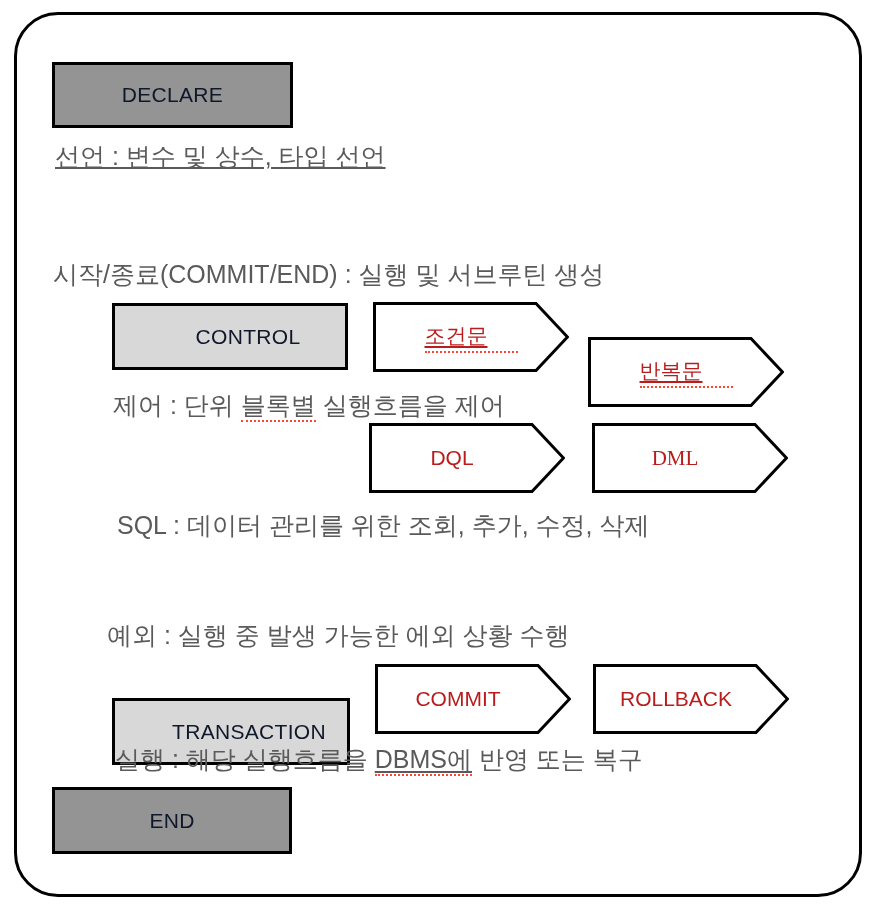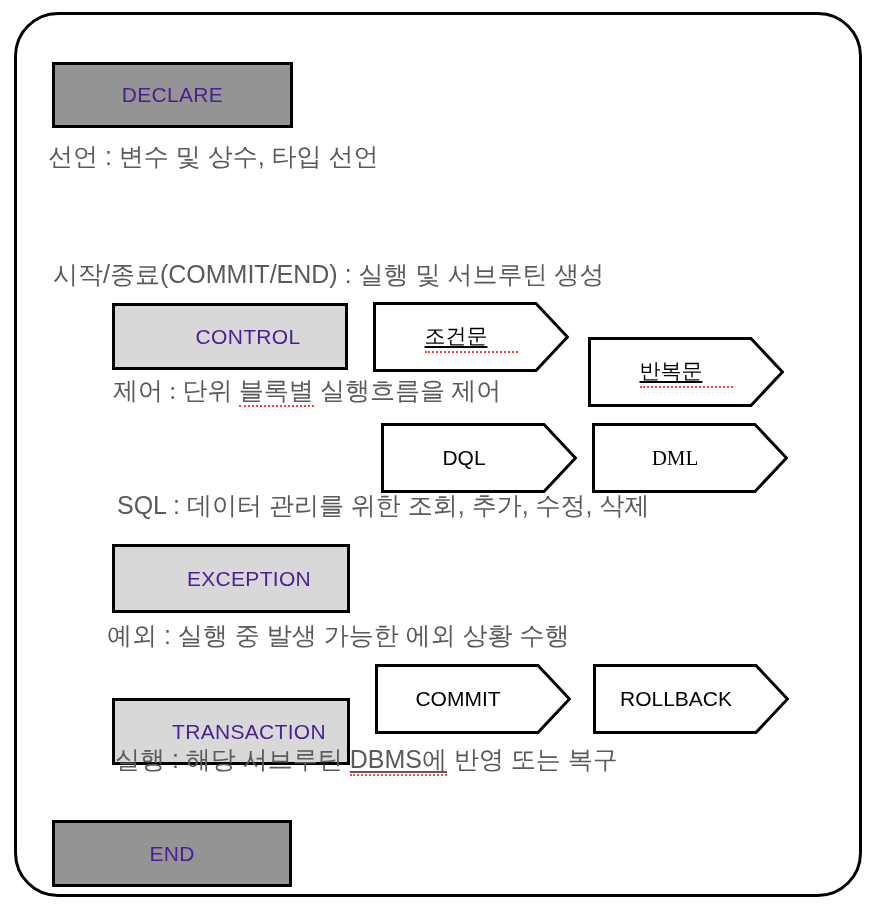--- a/index.html
+++ b/index.html
@@ -7,35 +7,35 @@
     position:relative;width:884px;height:918px;background:#ffffff;overflow:hidden;
     font-family:"Liberation Sans","DejaVu Sans",sans-serif;
   }
   .frame{
     position:absolute;left:14px;top:12px;width:848px;height:885px;
     border:3px solid #000;border-radius:44px;box-sizing:border-box;
   }
   .box{
     position:absolute;box-sizing:border-box;border:3px solid #000;
     display:flex;align-items:center;justify-content:center;
-    font-size:21px;color:#4c1d95;letter-spacing:.3px;white-space:nowrap;
+    font-size:21px;color:#0f172a;letter-spacing:.3px;white-space:nowrap;
   }
   .box.dark{background:var(--dark-box,#949494);}
   .box.light{background:var(--light-box,#d8d8d8);padding-left:36px;}
   .caption{
     position:absolute;font-size:25px;color:var(--caption-text,#5a5a5a);
     white-space:nowrap;line-height:30px;
   }
   .arrow{
     position:absolute;width:196px;height:70px;
     display:flex;align-items:center;justify-content:center;
   }
   .arrow svg{position:absolute;left:0;top:0;}
   .arrow .lbl{
-    position:relative;font-size:21px;color:#000000;padding-right:30px;white-space:nowrap;
+    position:relative;font-size:21px;color:#b91c1c;padding-right:30px;white-space:nowrap;
   }
   .sq{
     border-bottom:2px dotted var(--squiggle,#ff4338);
     padding-bottom:1px;
   }
   .ul{
     text-decoration:underline;
     text-decoration-thickness:2px;
     text-underline-offset:3px;
   }
@@ -43,78 +43,75 @@
 </head>
 <body>
 
 <div class="canvas">
 
   <div class="frame"></div>
 
   <div class="box dark" style="left:52px;top:62px;width:241px;height:66px;">
     <span>DECLARE</span>
   </div>
-  <div class="caption" style="left:48px;top:141px;">선언 : 변수 및 상수, 타입 선언</div>
+  <div class="caption" style="left:55px;top:141px;text-decoration:underline;">선언 : 변수 및 상수, 타입 선언</div>
 
   <div class="caption" style="left:53px;top:259px;">시작/종료(COMMIT/END) : 실행 및 서브루틴 생성</div>
 
   <div class="box light" style="left:112px;top:303px;width:236px;height:67px;">
     <span>CONTROL</span>
   </div>
   <div class="arrow" style="left:373px;top:302px;">
     <svg width="196" height="70" viewBox="0 0 196 70">
       <polygon points="1.5,1.5 163,1.5 194.5,35 163,68.5 1.5,68.5" fill="#ffffff" stroke="#000000" stroke-width="3"></polygon>
     </svg>
     <span class="lbl ul sq">조건문</span>
   </div>
   <div class="arrow" style="left:588px;top:302px;margin-top:35px;">
     <svg width="196" height="70" viewBox="0 0 196 70">
       <polygon points="1.5,1.5 163,1.5 194.5,35 163,68.5 1.5,68.5" fill="#ffffff" stroke="#000000" stroke-width="3"></polygon>
     </svg>
     <span class="lbl ul sq">반복문</span>
   </div>
-  <div class="caption" style="left:113px;top:376px;font-family:Liberation Serif, serif;">
+  <div class="caption" style="left:113px;top:390px;">
     <span>제어 : 단위 </span><span class="sq">블록별</span><span> 실행흐름을 제어</span>
   </div>
 
-  <div class="arrow" style="left:381px;top:423px;">
+  <div class="arrow" style="left:369px;top:423px;">
     <svg width="196" height="70" viewBox="0 0 196 70">
       <polygon points="1.5,1.5 163,1.5 194.5,35 163,68.5 1.5,68.5" fill="#ffffff" stroke="#000000" stroke-width="3"></polygon>
     </svg>
     <span class="lbl">DQL</span>
   </div>
   <div class="arrow" style="left:592px;top:423px;font-family:Liberation Serif, serif;">
     <svg width="196" height="70" viewBox="0 0 196 70">
       <polygon points="1.5,1.5 163,1.5 194.5,35 163,68.5 1.5,68.5" fill="#ffffff" stroke="#000000" stroke-width="3"></polygon>
     </svg>
     <span class="lbl">DML</span>
   </div>
-  <div class="caption" style="left:117px;top:490px;">SQL : 데이터 관리를 위한 조회, 추가, 수정, 삭제</div>
+  <div class="caption" style="left:117px;top:510px;">SQL : 데이터 관리를 위한 조회, 추가, 수정, 삭제</div>
 
-  <div class="box light" style="left:112px;top:544px;width:238px;height:69px;">
-    <span>EXCEPTION</span>
-  </div>
   <div class="caption" style="left:107px;top:620px;text-align:right;">예외 : 실행 중 발생 가능한 에외 상황 수행</div>
 
   <div class="box light" style="left:112px;top:666px;width:238px;height:67px;margin-top:32px;">
     <span>TRANSACTION</span>
   </div>
   <div class="arrow" style="left:375px;top:664px;">
     <svg width="196" height="70" viewBox="0 0 196 70">
       <polygon points="1.5,1.5 163,1.5 194.5,35 163,68.5 1.5,68.5" fill="#ffffff" stroke="#000000" stroke-width="3"></polygon>
     </svg>
     <span class="lbl">COMMIT</span>
   </div>
   <div class="arrow" style="left:593px;top:664px;">
     <svg width="196" height="70" viewBox="0 0 196 70">
       <polygon points="1.5,1.5 163,1.5 194.5,35 163,68.5 1.5,68.5" fill="#ffffff" stroke="#000000" stroke-width="3"></polygon>
     </svg>
     <span class="lbl">ROLLBACK</span>
   </div>
   <div class="caption" style="left:115px;top:744px;">
-    <span>실행 : 해당 서브루틴 </span><span class="ul sq">DBMS에</span><span> 반영 또는 복구</span>
+    <span>실행 : 해당 실행흐름을 </span><span class="ul sq">DBMS에</span><span> 반영 또는 복구</span>
   </div>
 
-  <div class="box dark" style="left:52px;top:787px;width:240px;height:67px;margin-top:33px;">
+  <div class="box dark" style="left:52px;top:787px;width:240px;height:67px;">
     <span>END</span>
   </div>
 
 </div>
 
 </body></html>

